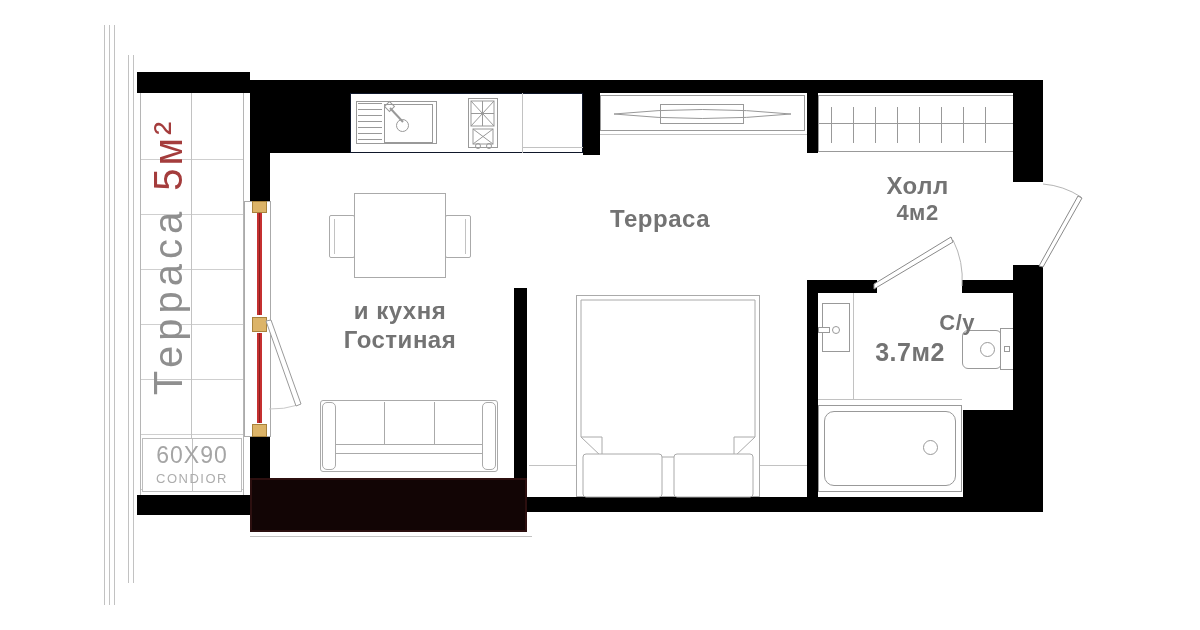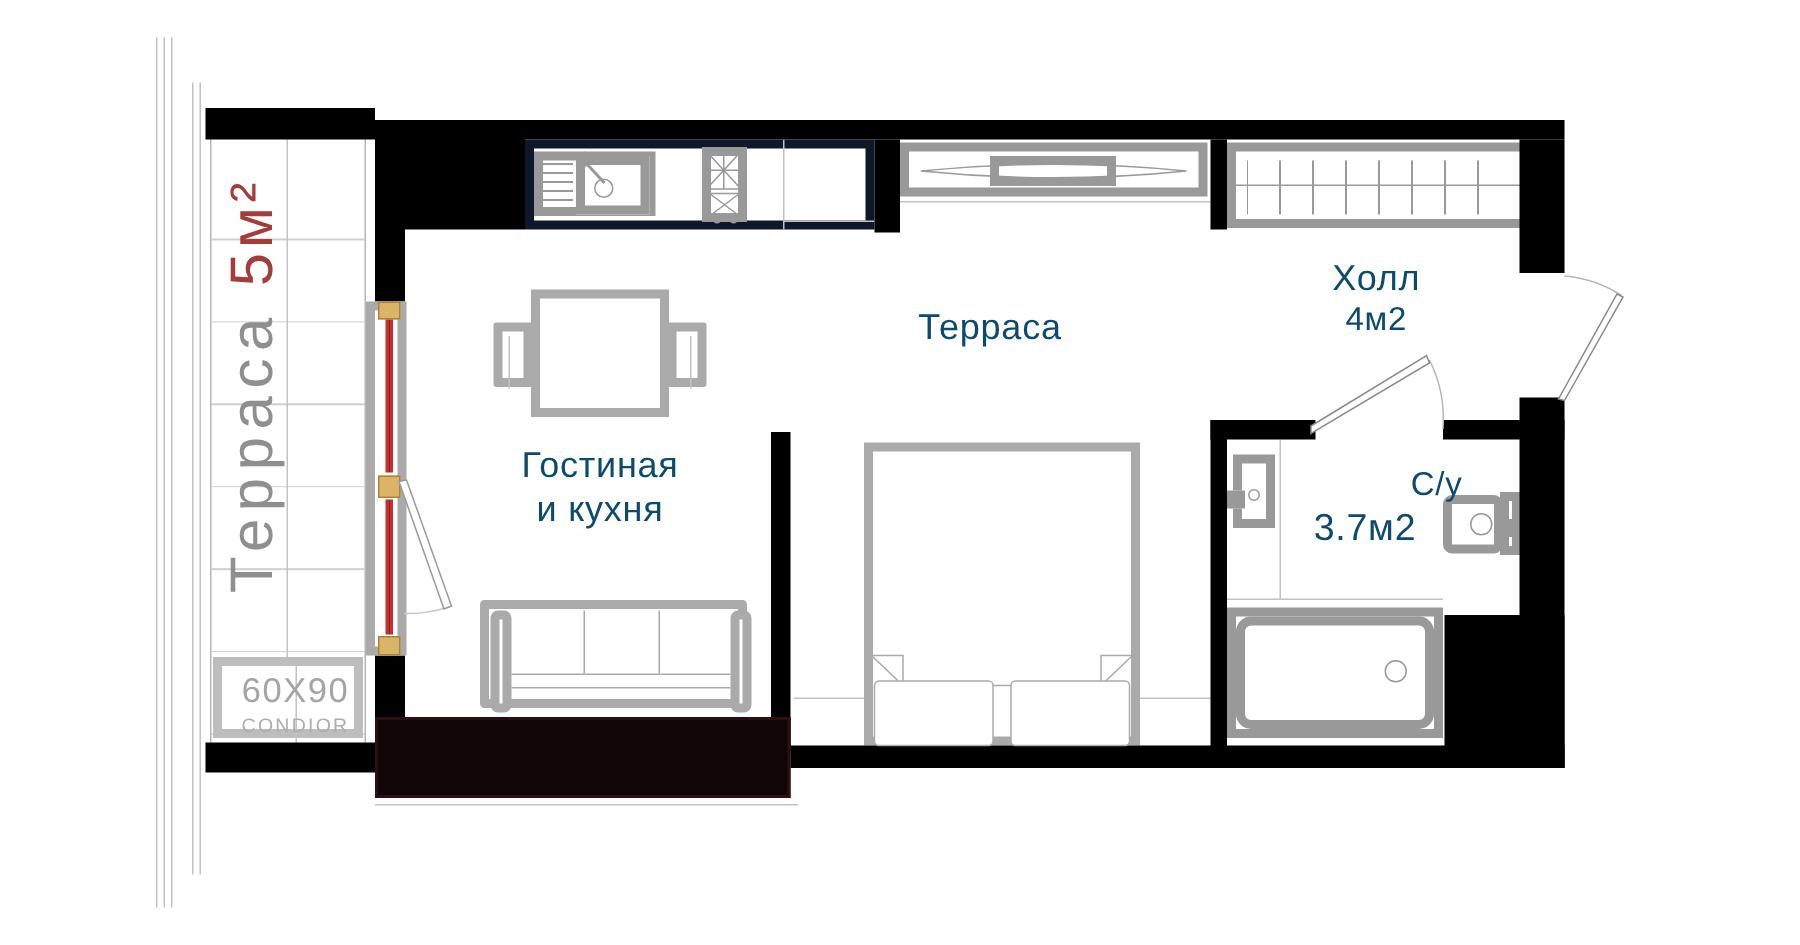--- a/index.html
+++ b/index.html
@@ -1,22 +1,22 @@
 <!DOCTYPE html>
 <html><head>
 <meta charset="utf-8">
 <style>
   html,body{margin:0;padding:0;background:#fff;}
   .plan{position:relative;width:1200px;height:630px;background:#ffffff;overflow:hidden;
         font-family:"Liberation Sans","DejaVu Sans",sans-serif;}
   .abs{position:absolute;}
   .w{position:absolute;background:#000;}
   .ln{position:absolute;background:#c2c2c2;}
-  .box{position:absolute;background:#fff;border:6px solid #0f172a;box-sizing:border-box;}
-  .lbl{position:absolute;color:#0c4a6e;text-align:center;line-height:1.22;letter-spacing:.5px;}
+  .box{position:absolute;background:#fff;border:1px solid #0f172a;box-sizing:border-box;}
+  .lbl{position:absolute;color:#737373;text-align:center;line-height:1.22;letter-spacing:.5px;font-weight:bold;}
   .lbl .nm{font-size:24px;}
   .lbl .ar{font-size:22px;}
   svg{position:absolute;left:0;top:0;}
 </style>
 </head>
 <body>
 
 <div class="plan">
 
   <div class="ln" style="left:104px;top:25px;width:1px;height:580px;"></div>
@@ -114,22 +114,22 @@
   <div class="ln" style="left:250px;top:536px;width:282px;height:1px;"></div>
 
   <div class="box" style="left:244px;top:201px;width:27px;height:236px;border-color:#aaa;"></div>
   <div class="abs" style="left:257px;top:212px;width:5px;height:103px;background:linear-gradient(to right,#c53030 0 2px,#8c1f1f 2px 3px,#c53030 3px 5px);"></div>
   <div class="abs" style="left:257px;top:333px;width:5px;height:90px;background:linear-gradient(to right,#c53030 0 2px,#8c1f1f 2px 3px,#c53030 3px 5px);"></div>
   <div class="abs" style="left:252px;top:201px;width:15px;height:12px;background:#dcb468;border:1px solid #a8833c;box-sizing:border-box;"></div>
   <div class="abs" style="left:252px;top:317px;width:15px;height:15px;background:#dcb468;border:1px solid #a8833c;box-sizing:border-box;"></div>
   <div class="abs" style="left:252px;top:424px;width:15px;height:13px;background:#dcb468;border:1px solid #a8833c;box-sizing:border-box;"></div>
 
   <div class="lbl" style="left:320px;top:296px;width:160px;">
+    <div class="nm">и кухня</div>
     <div class="nm">Гостиная</div>
-    <div class="nm">и кухня</div>
   </div>
   <div class="lbl" style="left:580px;top:204px;width:160px;">
     <div class="nm">Терраса</div>
   </div>
   <div class="lbl" style="left:845px;top:171px;width:145px;">
     <div class="nm">Холл</div>
     <div class="ar">4м2</div>
   </div>
   <div class="lbl" style="left:845px;top:310px;width:130px;">
     <div class="nm" style="font-size:22px;text-align:right;">С/у</div>

